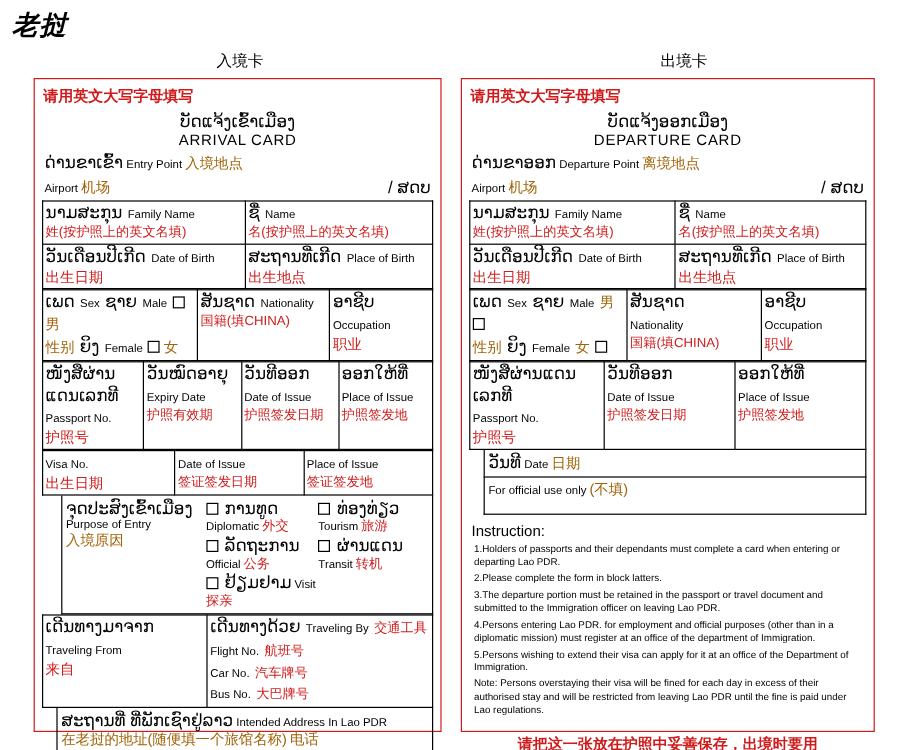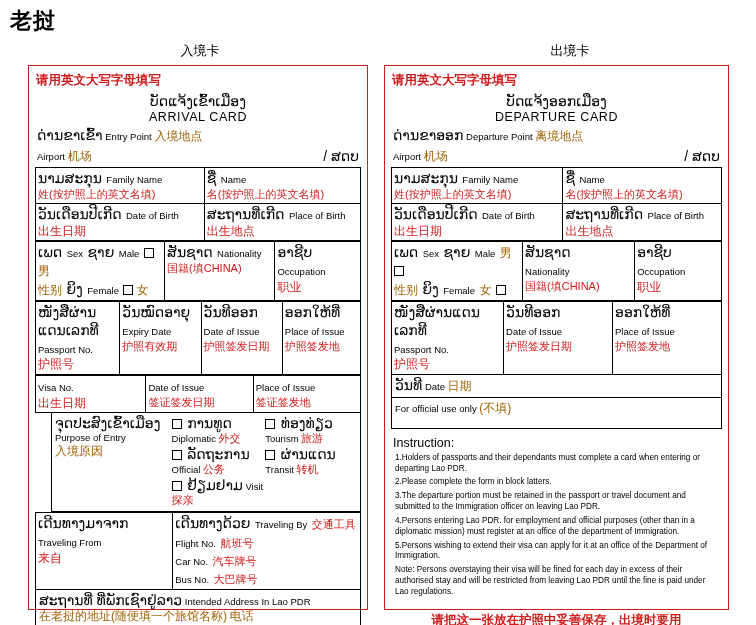--- a/index.html
+++ b/index.html
@@ -16,20 +16,21 @@
     overflow: hidden;
   }
   .page-title {
     position: absolute;
     left: 10px;
     top: 6px;
     font-size: 22px;
     font-weight: bold;
     color: #000;
     letter-spacing: 1px;
+    font-style: italic;
   }
   .col-head {
     position: absolute;
     font-size: 13px;
     color: #000;
     text-align: center;
   }
   #head-left  { left: 120px; top: 42px; width: 160px; }
   #head-right { left: 490px; top: 42px; width: 160px; }
 
@@ -99,20 +100,21 @@
   }
   .cell-label { display: block; line-height: 1.12; }
   .cell-val { display: block; color:#cf1b1b; font-size: 12px; line-height: 1.2; margin-top: 1px; }
   .cell-val.sm { font-size: 11px; }
 
   .plainbox {
     border: 1px solid #000;
     border-top: none;
     padding: 2px 3px 3px 3px;
     font-size: 9.5px;
+    margin-left: 12px;
   }
   .boxed {
     border: 1px solid #000;
     padding: 2px 3px 3px 3px;
     font-size: 9.5px;
     margin-left: 16px;
   }
 
   .chk {
     display: inline-block;

